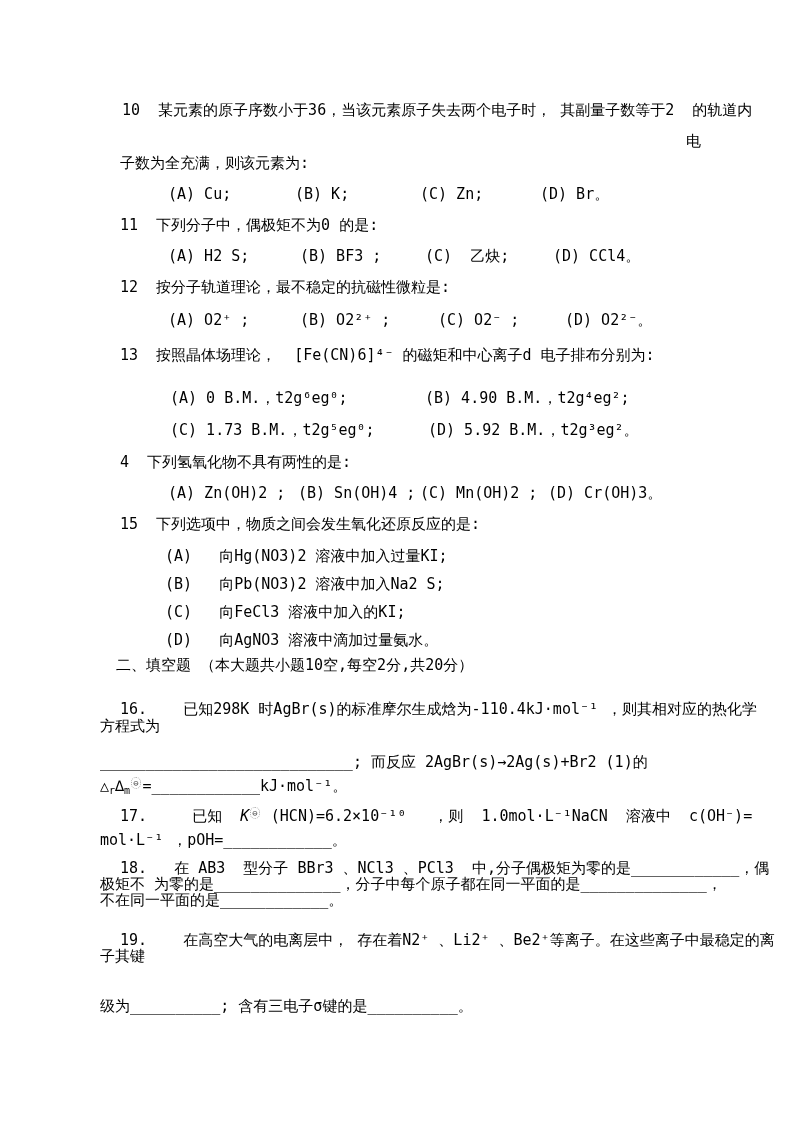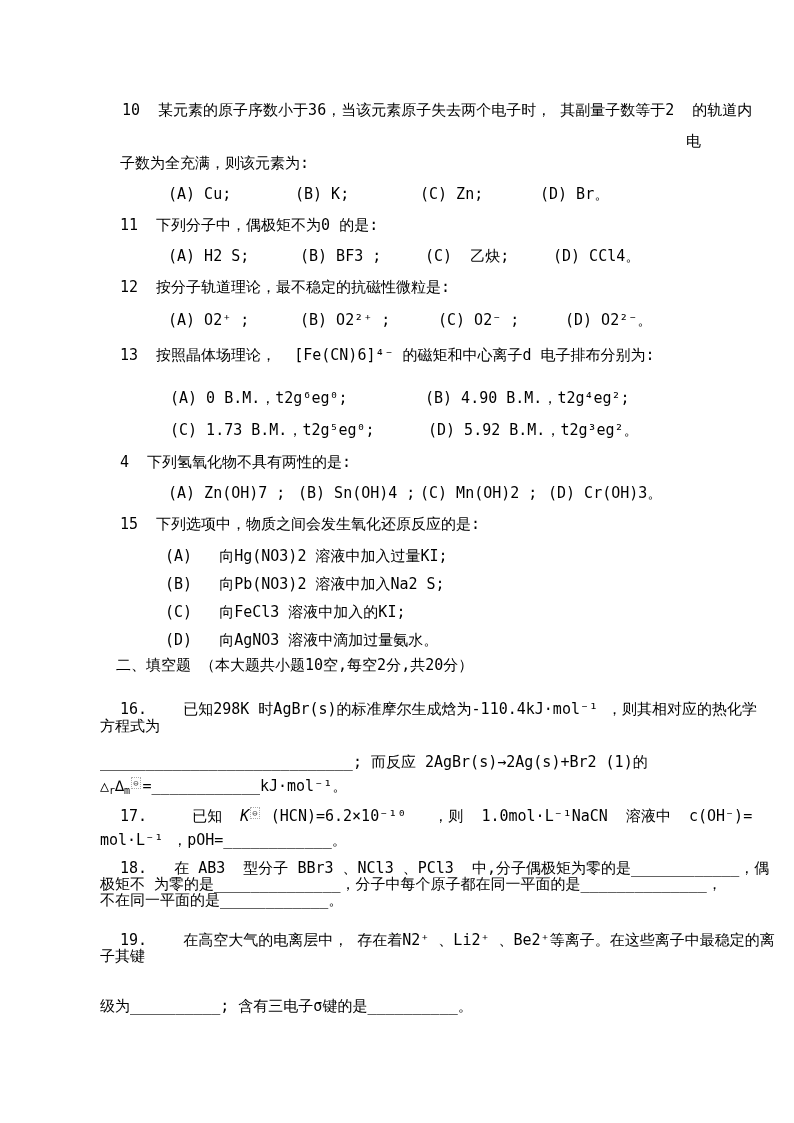--- a/index.html
+++ b/index.html
@@ -1,15 +1,15 @@
 <!DOCTYPE html>
 <html><head>
 <meta charset="utf-8">
 <style>
-  * { margin: 0; padding: 0; box-sizing: border-box; }
+  * { margin: 0; padding: 0; box-sizing: border-box; border-radius: 11px; }
   html, body { background: #ffffff; }
   .page {
     position: relative;
     width: 794px;
     height: 1123px;
     background: #ffffff;
     overflow: hidden;
     font-family: "DejaVu Sans Mono", "DejaVu Sans", sans-serif;
     color: #000000;
   }
@@ -58,21 +58,21 @@
   <div class="ln" style="top:310px;left:438px">(C) O2⁻ ;</div>
   <div class="ln" style="top:310px;left:565px">(D) O2²⁻。</div>
 
   <div class="ln" style="top:345px;left:120px">13  按照晶体场理论，  [Fe(CN)6]⁴⁻ 的磁矩和中心离子d 电子排布分别为:</div>
   <div class="ln" style="top:388px;left:170px">(A) 0 B.M.，t2g⁶eg⁰;</div>
   <div class="ln" style="top:388px;left:425px">(B) 4.90 B.M.，t2g⁴eg²;</div>
   <div class="ln" style="top:420px;left:170px">(C) 1.73 B.M.，t2g⁵eg⁰;</div>
   <div class="ln" style="top:420px;left:428px">(D) 5.92 B.M.，t2g³eg²。</div>
 
   <div class="ln" style="top:452px;left:120px">4  下列氢氧化物不具有两性的是:</div>
-  <div class="ln" style="top:483px;left:168px">(A) Zn(OH)7 ;</div>
+  <div class="ln" style="top:483px;left:168px">(A) Zn(OH)2 ;</div>
   <div class="ln" style="top:483px;left:298px">(B) Sn(OH)4 ;</div>
   <div class="ln" style="top:483px;left:420px">(C) Mn(OH)2 ;</div>
   <div class="ln" style="top:483px;left:548px">(D) Cr(OH)3。</div>
 
   <div class="ln" style="top:514px;left:120px">15  下列选项中，物质之间会发生氧化还原反应的是:</div>
   <div class="ln" style="top:546px;left:165px">(A)   向Hg(NO3)2 溶液中加入过量KI;</div>
   <div class="ln" style="top:574px;left:165px">(B)   向Pb(NO3)2 溶液中加入Na2 S;</div>
   <div class="ln" style="top:602px;left:165px">(C)   向FeCl3 溶液中加入的KI;</div>
   <div class="ln" style="top:630px;left:165px">(D)   向AgNO3 溶液中滴加过量氨水。</div>
 

